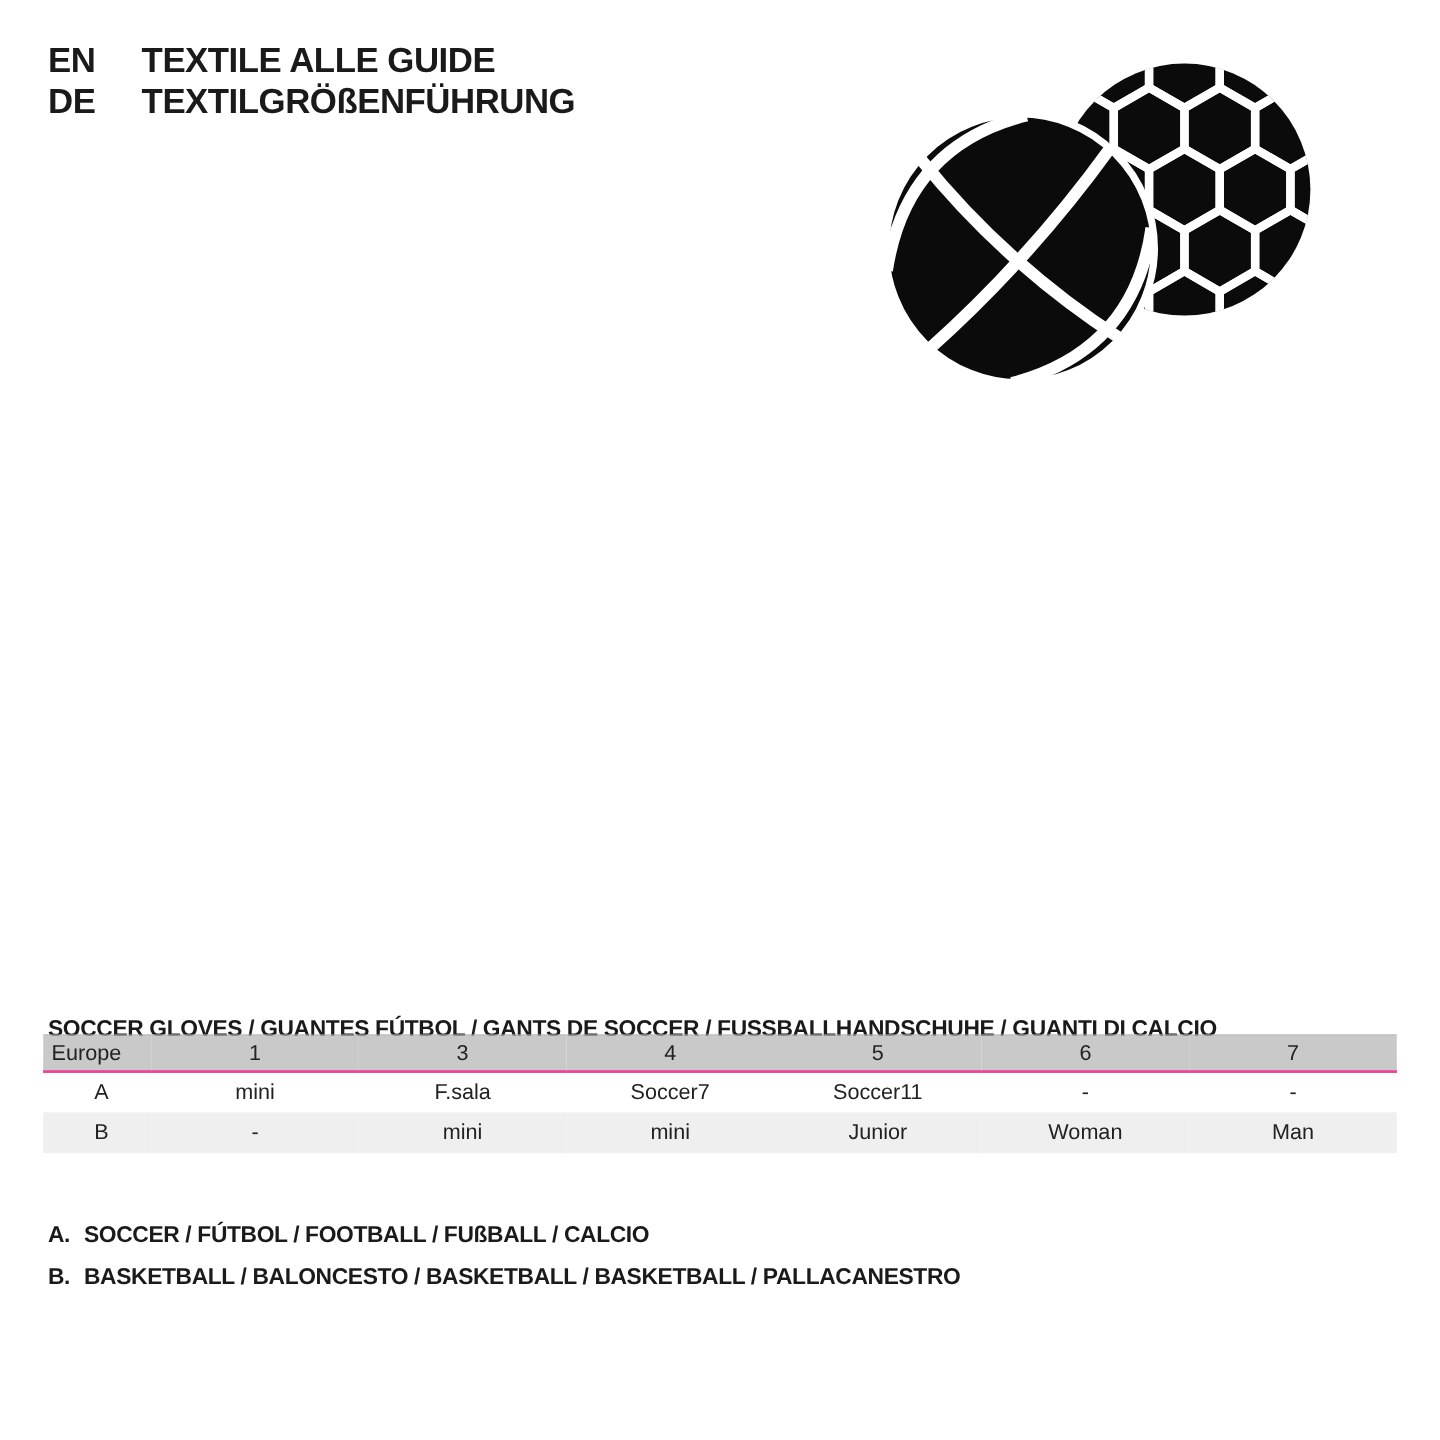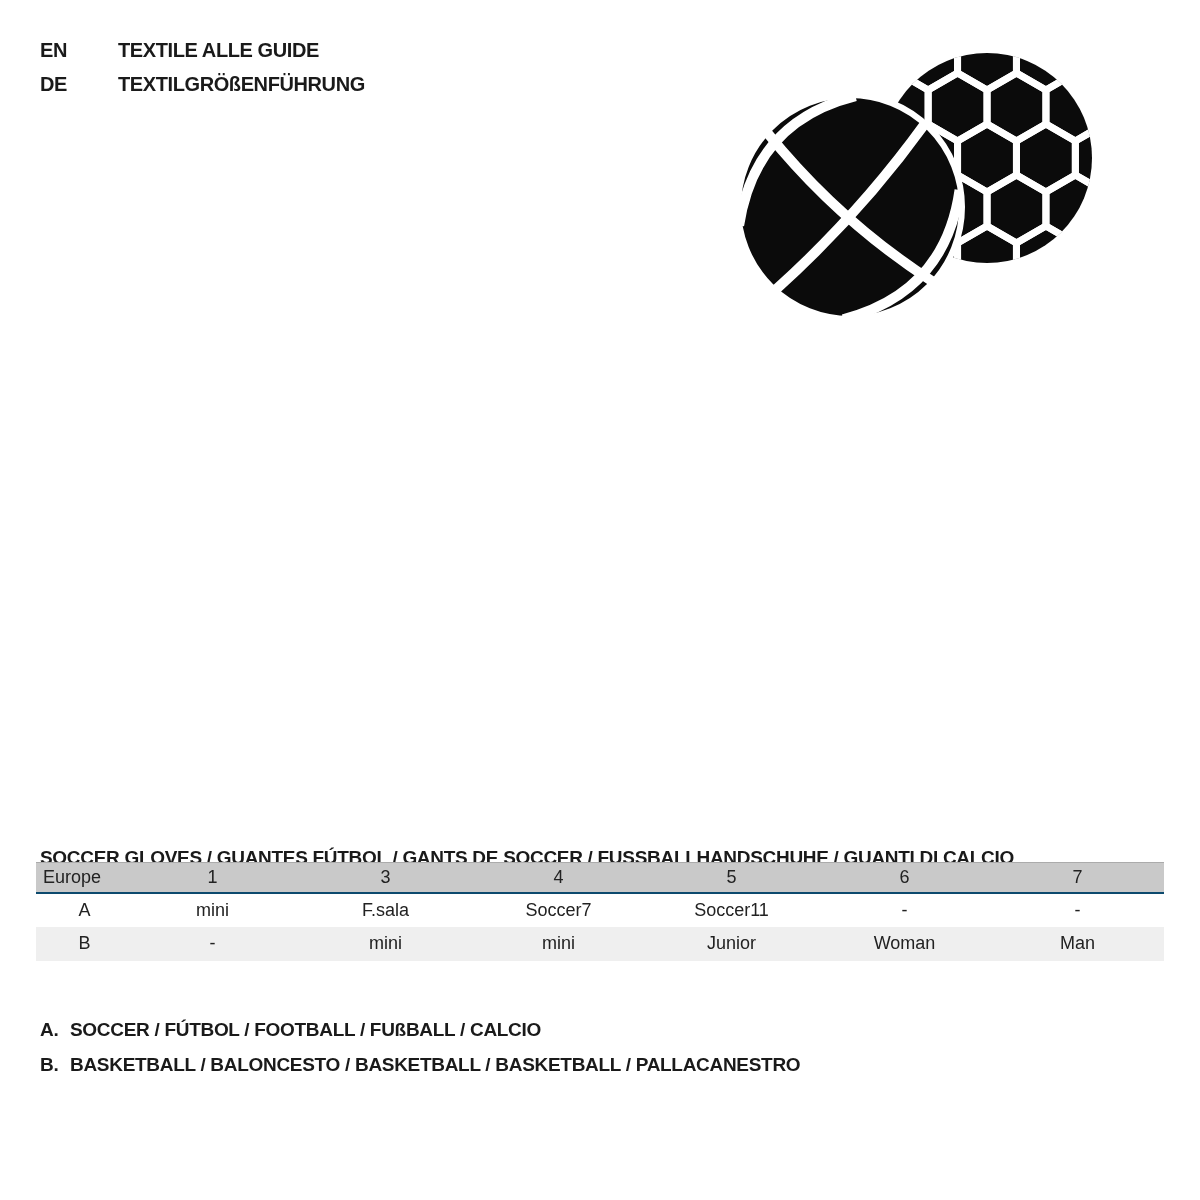--- a/index.html
+++ b/index.html
@@ -18,23 +18,23 @@
 
   
   .lang-list {
     position: absolute;
     left: 40px;
     top: 33px;
   }
   .lang-row {
     display: flex;
     height: 34.5px;
-    align-items: center;
+    align-items: flex-end;
     font-weight: bold;
-    font-size: 20px;
+    font-size: 29px;
     letter-spacing: -0.4px;
     white-space: nowrap;
   }
   .lang-code { width: 78px; }
 
   
   .balls {
     position: absolute;
     left: 730px;
     top: 42px;
@@ -64,21 +64,21 @@
     width: 100%;
     border-collapse: collapse;
     table-layout: fixed;
     font-size: 18px;
     color: #222222;
   }
   table.size-table col.c-label { width: 90px; }
   table.size-table thead th {
     background: #c9c9c9;
     border-top: 1px solid #ababab;
-    border-bottom: 2px solid #0c4a6e;
+    border-bottom: 2px solid #ec4899;
     height: 30px;
     font-weight: normal;
     text-align: center;
     vertical-align: middle;
   }
   table.size-table thead th:first-child,
   table.size-table tbody th {
     text-align: left;
     padding-left: 7px;
     font-weight: normal;

